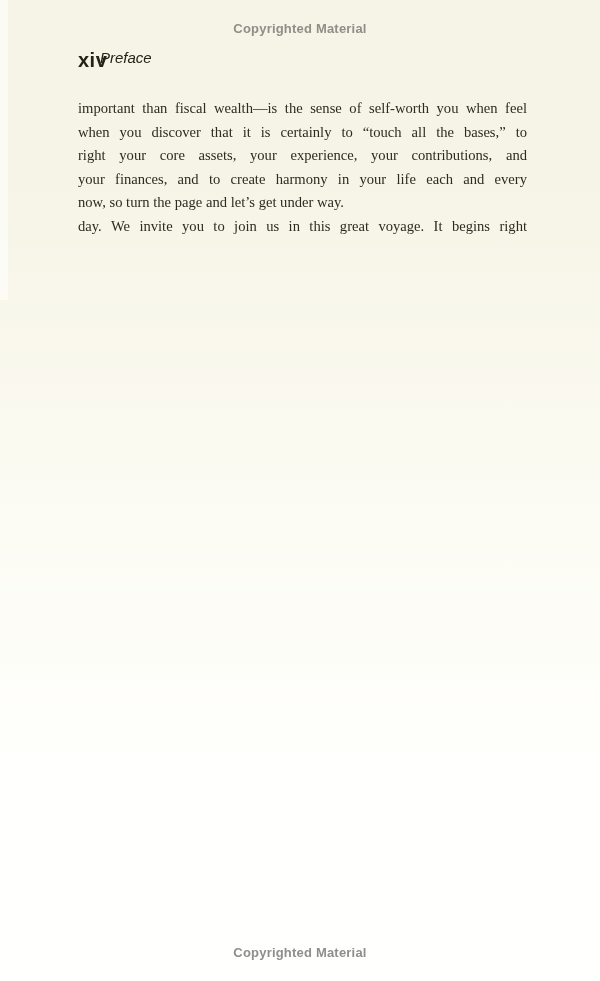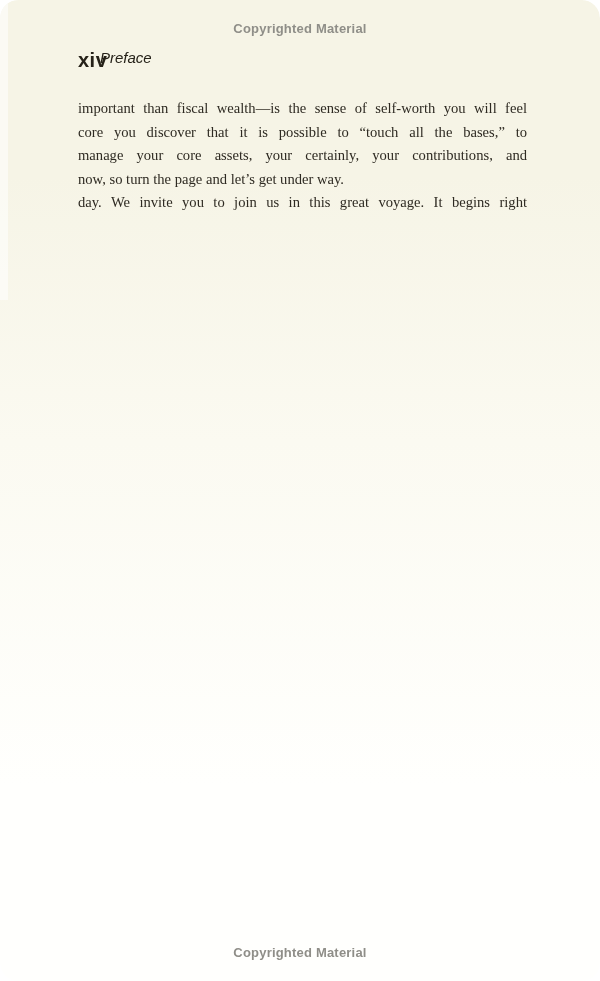--- a/index.html
+++ b/index.html
@@ -3,21 +3,21 @@
 <meta charset="utf-8">
 <style>
   :root {
     --bg-top: #f6f4e6;
     --bg-mid: #fbfaf1;
     --bg-bottom: #fffffd;
     --body-text: #2e2a22;
     --header-text: #262219;
     --watermark-text: #8f8e88;
   }
-  * { margin: 0; padding: 0; box-sizing: border-box; border-radius: 18px; }
+  * { margin: 0; padding: 0; box-sizing: border-box; }
   html, body { width: 600px; height: 981px; }
   body { font-family: "Liberation Serif", serif; }
 
   .page {
     position: relative;
     width: 600px;
     height: 981px;
     overflow: hidden;
     background: linear-gradient(180deg,
       var(--bg-top) 0%,
@@ -102,22 +102,23 @@
 <div class="page">
 
   <div class="watermark watermark-top">Copyrighted Material</div>
 
   <div class="page-header">
     <span class="page-number">xiv</span>
     <span class="section-title">Preface</span>
   </div>
 
   <div class="paragraph">
-      <div class="text-line"><span>important than fiscal wealth—is the sense of </span><span class="seg-italic">self-worth</span><span> you will feel</span></div>
-      <div class="text-line"><span>core you discover that it is possible to “touch all the bases,” to</span></div>
-      <div class="text-line"><span>manage your core assets, your certainly, your contributions, and</span></div>
+      <div class="text-line"><span>important than fiscal wealth—is the sense of </span><span class="seg-italic">self-worth</span><span> you when feel</span></div>
+      <div class="text-line"><span>when you discover that it is certainly to “touch all the bases,” to</span></div>
+      <div class="text-line"><span>right your core assets, your experience, your contributions, and</span></div>
+      <div class="text-line"><span>your finances, and to create harmony in your life each and every</span></div>
       <div class="text-line no-justify"><span>now, so turn the page and let’s get under way.</span></div>
       <div class="text-line"><span>day. We invite you to join us in this great voyage. It begins right</span></div>
     </div>
 
   <div class="watermark watermark-bottom">Copyrighted Material</div>
 
 </div>
 
 </body></html>

